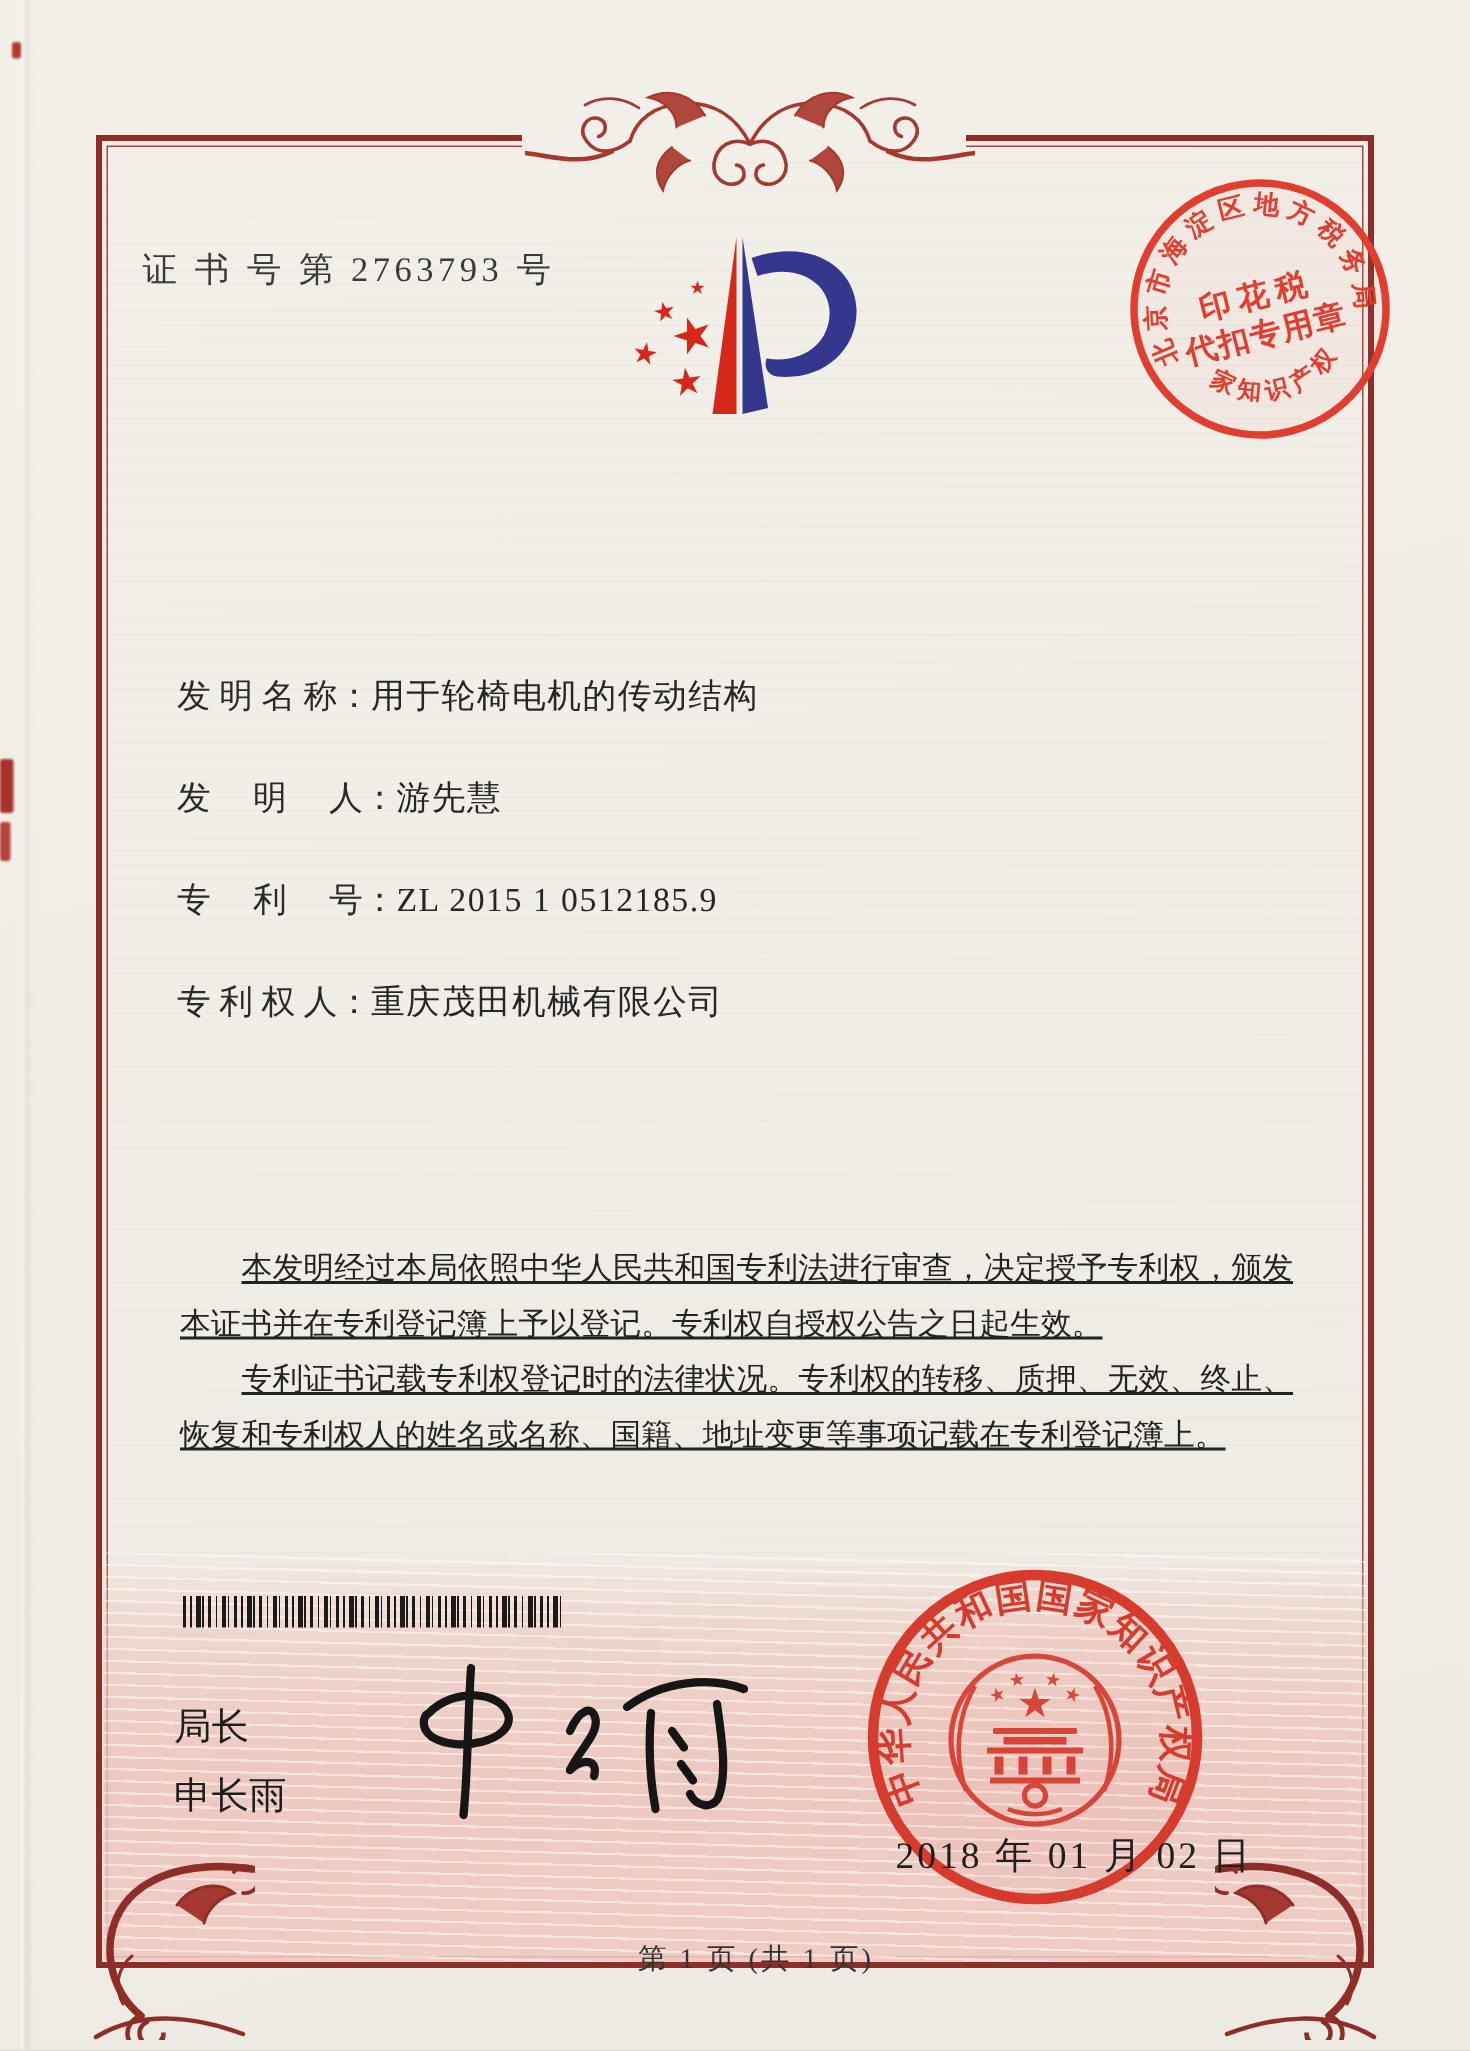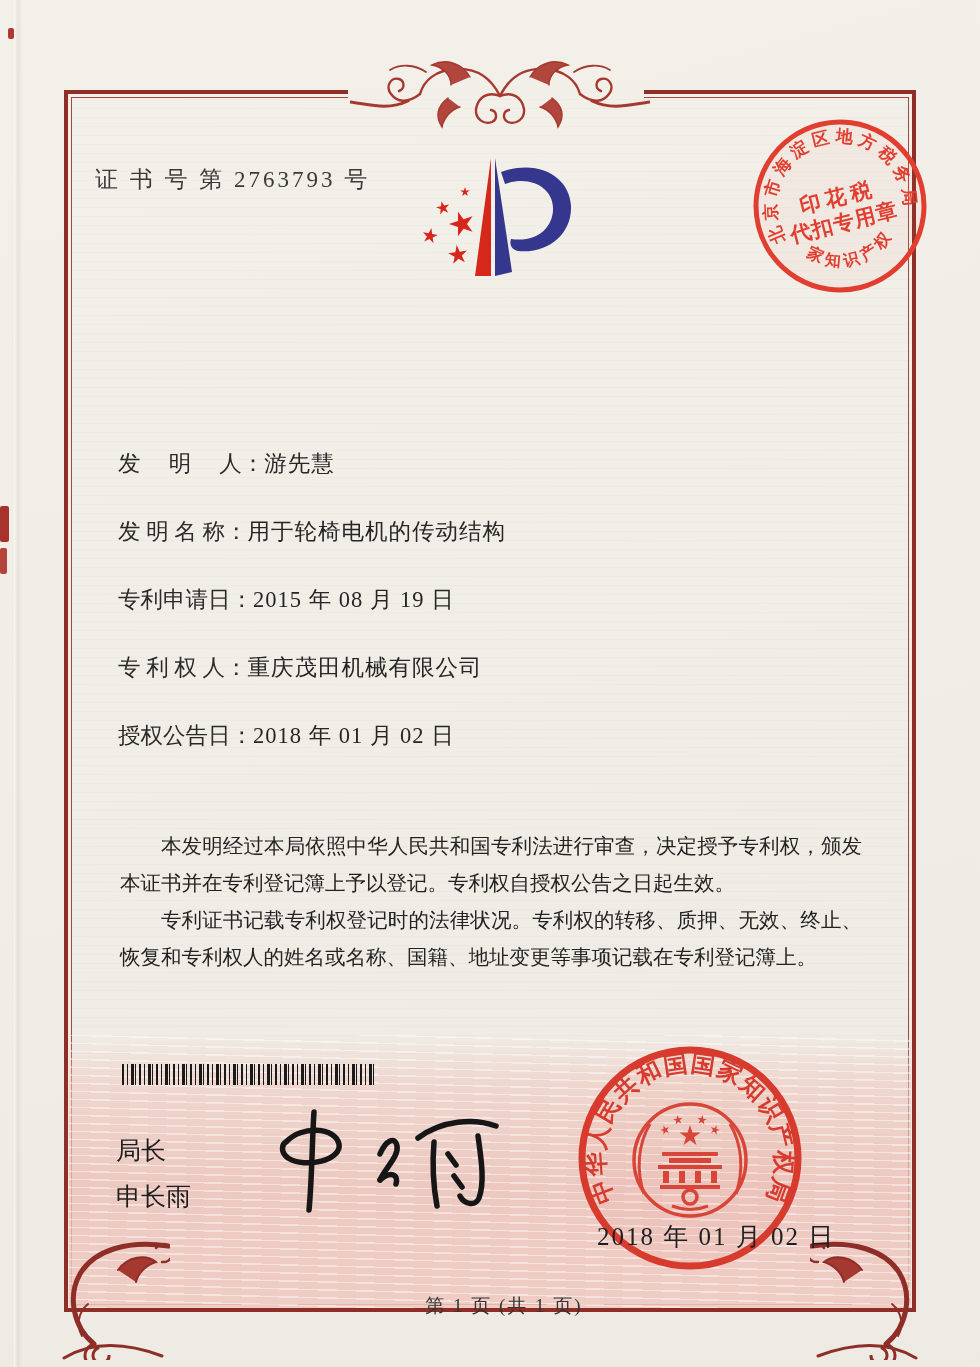--- a/index.html
+++ b/index.html
@@ -33,21 +33,21 @@
   
   .cert-no{position:absolute;left:95px;top:164px;font-size:23px;letter-spacing:3px;color:#3a3a3a;}
   .logo{position:absolute;left:398px;top:146px;width:195px;height:142px;}
   .title{position:absolute;left:0;top:294px;width:100%;text-align:center;
     font-size:47px;font-weight:700;letter-spacing:30px;padding-left:30px;box-sizing:border-box;color:#171717;}
   .fields{position:absolute;left:118px;top:448px;width:720px;}
   .field-row{height:30px;margin-bottom:38px;font-size:22.5px;color:#262626;white-space:pre;}
   .flabel{color:#2a2a2a;}
   .fvalue{letter-spacing:1px;}
   .paras{position:absolute;left:120px;top:828px;width:742px;font-size:20.5px;
-    line-height:37px;text-align:justify;color:#232323;}
+    line-height:37px;text-align:justify;color:#232323;text-decoration:underline;}
   .paras p{margin:0;text-indent:2em;}
   .barcode{position:absolute;left:122px;top:1064px;width:252px;height:21px;
     background:repeating-linear-gradient(90deg,#1a1a1a 0 2px,transparent 2px 5px,#1a1a1a 5px 6px,transparent 6px 9px,#1a1a1a 9px 12px,transparent 12px 13px,#1a1a1a 13px 14px,transparent 14px 17px);}
   .director-title{position:absolute;left:116px;top:1134px;font-size:25px;color:#1d1d1d;
     font-family:"DejaVu Sans","Liberation Sans",sans-serif;}
   .director-name{position:absolute;left:116px;top:1180px;font-size:25px;color:#1d1d1d;
     font-family:Liberation Sans, sans-serif;}
   .signature{position:absolute;left:262px;top:1096px;width:244px;height:128px;}
   .seal{position:absolute;left:570px;top:1038px;width:240px;height:240px;}
   .seal-date{position:absolute;left:597px;top:1220px;font-size:25px;letter-spacing:2px;color:#1f1f1f;}
@@ -121,25 +121,24 @@
       <use href="#star" transform="translate(32,90) scale(8) rotate(10)"></use>
       <use href="#star" transform="translate(60,109) scale(10) rotate(-8)"></use>
     </g>
     <path d="M93,12 L77,130 L93,130 Z" fill="#d5281b"></path>
     <path d="M97,12 L97,130 L114,126 Z" fill="#34378d"></path>
     <path d="M103,26 C142,12 172,32 173,60 C174,88 150,108 120,105 C114,104 111,99 113,93 C139,97 156,81 155,61 C154,42 133,29 107,38 Z" fill="#34378d"></path>
   </svg>
 
 
   <div class="fields">
+    <div class="field-row"><span class="flabel">发 明 名 称：</span><span class="fvalue">用于轮椅电机的传动结构</span></div>
     <div class="field-row"><span class="flabel">发　 明　 人：</span><span class="fvalue">游先慧</span></div>
-    <div class="field-row"><span class="flabel">发 明 名 称：</span><span class="fvalue">用于轮椅电机的传动结构</span></div>
-    <div class="field-row"><span class="flabel">专利申请日：</span><span class="fvalue">2015 年 08 月 19 日</span></div>
+    <div class="field-row"><span class="flabel">专　 利　 号：</span><span class="fvalue">ZL 2015 1 0512185.9</span></div>
     <div class="field-row"><span class="flabel">专 利 权 人：</span><span class="fvalue">重庆茂田机械有限公司</span></div>
-    <div class="field-row"><span class="flabel">授权公告日：</span><span class="fvalue">2018 年 01 月 02 日</span></div>
   </div>
 
   <div class="paras">
     <p>本发明经过本局依照中华人民共和国专利法进行审查，决定授予专利权，颁发本证书并在专利登记簿上予以登记。专利权自授权公告之日起生效。</p>
     <p>专利证书记载专利权登记时的法律状况。专利权的转移、质押、无效、终止、恢复和专利权人的姓名或名称、国籍、地址变更等事项记载在专利登记簿上。</p>
   </div>
 
   <div class="barcode"></div>
 
   <div class="director-title">局长</div>

